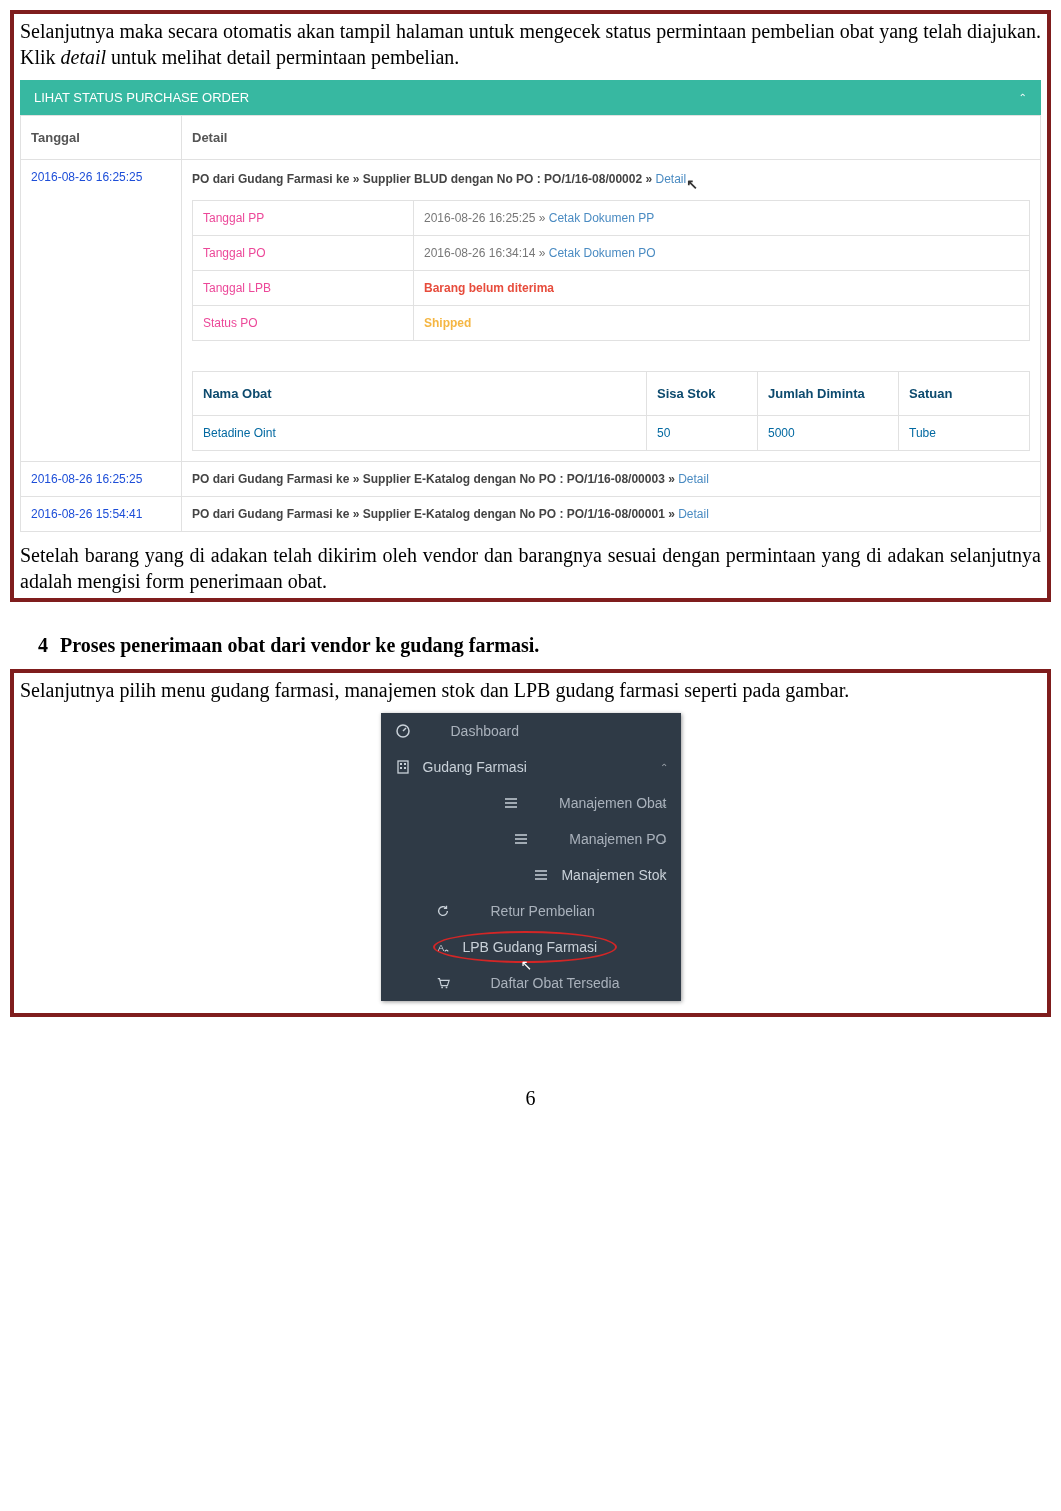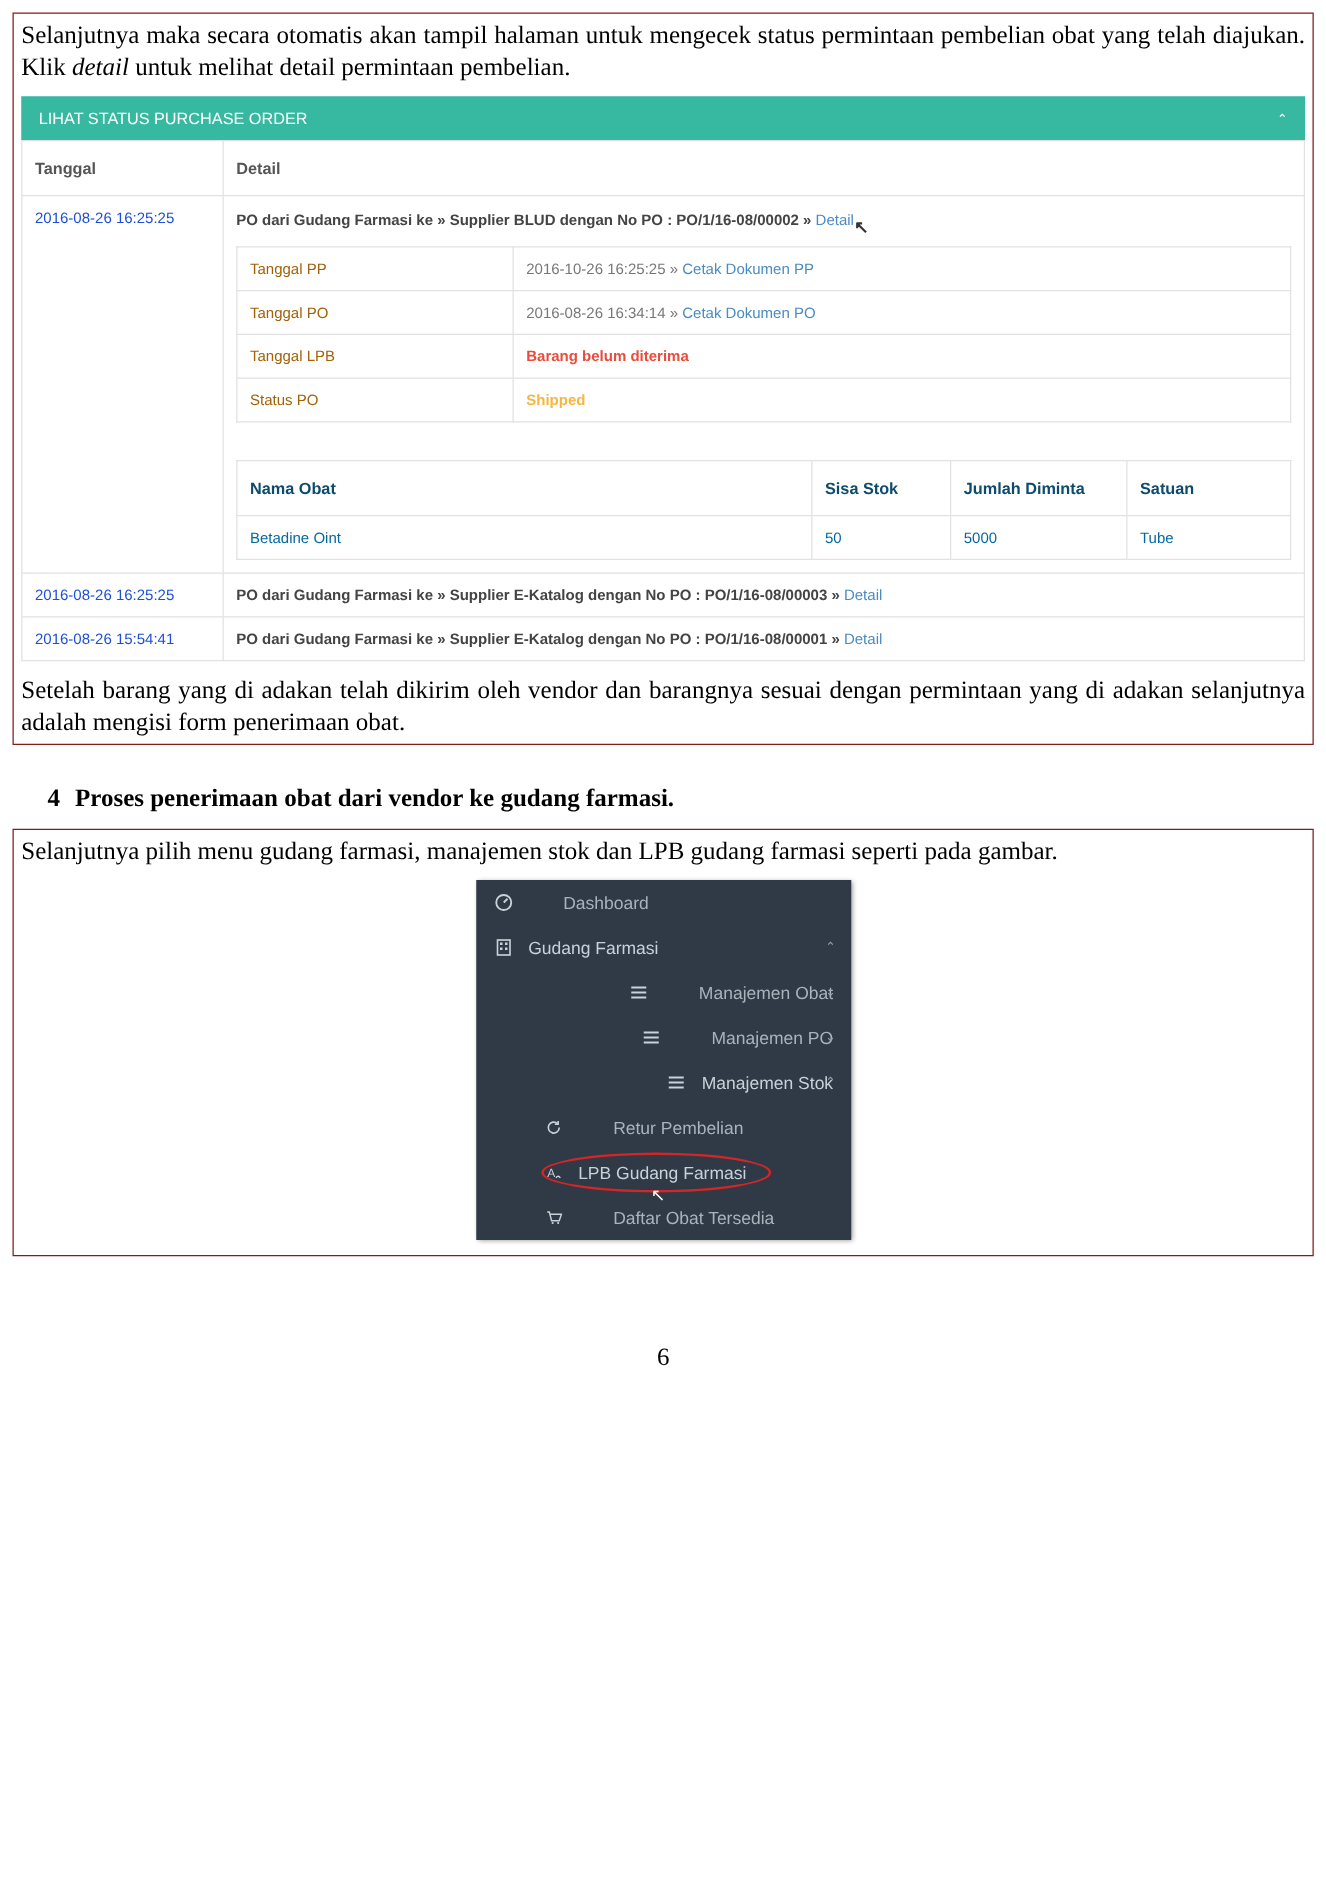--- a/index.html
+++ b/index.html
@@ -9,21 +9,21 @@
     color: #000;
     font-size: 20px;
     background: #fff;
   }
   .paragraph {
     text-align: justify;
     margin: 4px 0;
     line-height: 1.3;
   }
   .bordered-block {
-    border: 1px solid #7f1d1d;
+    border: 4px solid #7f1d1d;
     padding: 0;
     margin-bottom: 24px;
   }
   .bordered-block .paragraph {
     margin: 4px 6px;
   }
   .panel-wrap {
     padding: 6px;
   }
   .panel-header {
@@ -82,21 +82,21 @@
     font-size: 12px;
   }
   .inner-table td {
     border: 1px solid #eee;
     padding: 9px 10px;
     color: #777;
   }
   .inner-table td.label {
     width: 200px;
     font-weight: normal;
-    color: #a16207;
+    color: #ec4899;
   }
   .lnk { color: #4a8bc2; }
   .not-received { color: #e74c3c; font-weight: bold; }
   .shipped { color: #f5b642; font-weight: bold; }
   .drug-table {
     width: 100%;
     border-collapse: collapse;
     margin-top: 30px;
     font-size: 12px;
   }
@@ -222,21 +222,21 @@
             <td>
               <div class="po-title">
                 <span>PO dari Gudang Farmasi ke » Supplier BLUD dengan No PO : PO/1/16-08/00002 » </span><a href="#" class="detail">Detail</a><span class="cursor">↖</span>
               </div>
 
               <table class="inner-table">
                 <tbody>
                     <tr>
                   <td class="label">Tanggal PP</td>
                   <td>
-                    <span>2016-10-26 16:25:25 » </span><span class="lnk">Cetak Dokumen PP</span>
+                    <span>2016-08-26 16:25:25 » </span><span class="lnk">Cetak Dokumen PP</span>
                   </td>
                 </tr>
                 <tr>
                   <td class="label">Tanggal PO</td>
                   <td>
                     <span>2016-08-26 16:34:14 » </span><span class="lnk">Cetak Dokumen PO</span>
                   </td>
                 </tr>
                 <tr>
                   <td class="label">Tanggal LPB</td>

